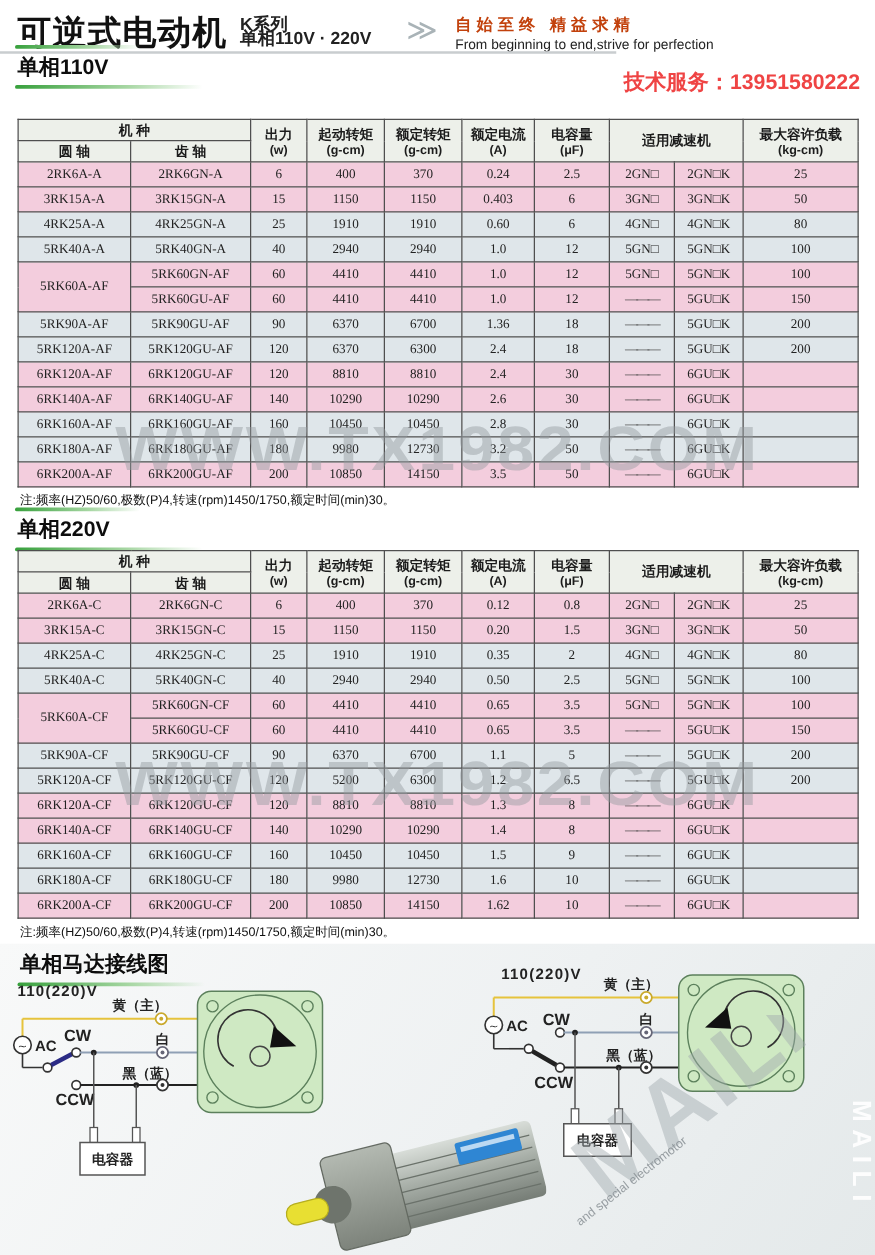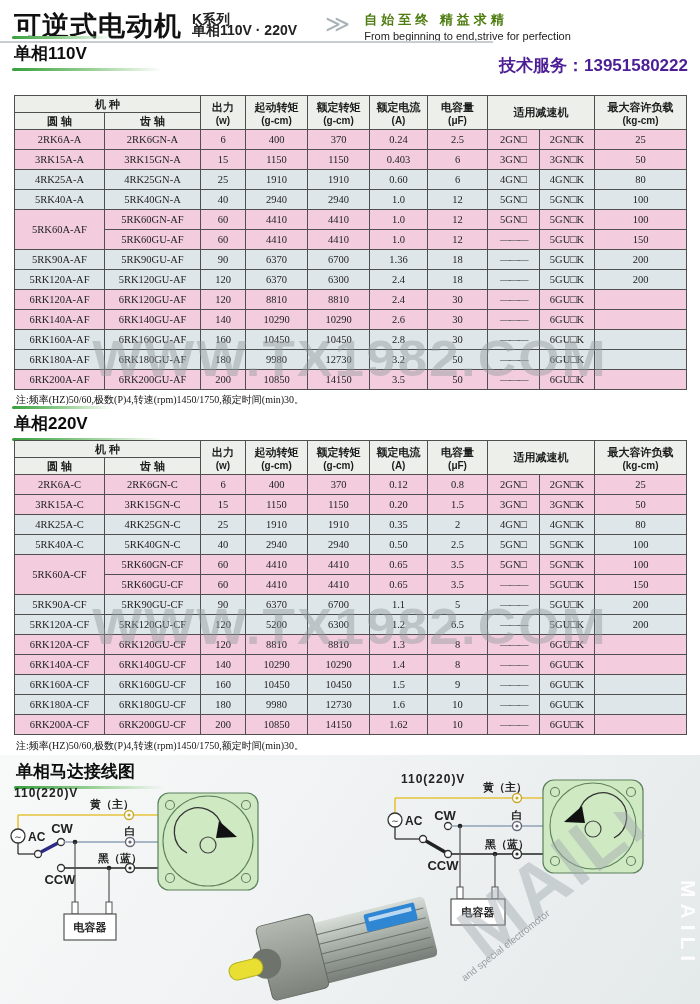--- a/index.html
+++ b/index.html
@@ -4,41 +4,41 @@
 <style>
   html,body{margin:0;padding:0;background:#fff;}
   .page{position:relative;width:700px;height:1004px;background:#fff;overflow:hidden;
         font-family:"Liberation Sans","DejaVu Sans",sans-serif;color:#1a1a1a;}
   
   .hdr{position:absolute;top:8px;left:14px;display:flex;align-items:flex-start;gap:10px;}
   .hdr-title{font-size:27px;font-weight:bold;letter-spacing:1px;color:#111;}
   .hdr-sub{font-size:14px;font-weight:bold;line-height:11px;padding-top:6px;color:#222;}
   .hdr-chevron{font-size:24px;color:#a9b3b7;padding:2px 4px 0 18px;}
   .hdr-slogan{padding-top:3px;}
-  .hdr-slogan .cn{font-size:13px;font-weight:bold;letter-spacing:4px;color:#4d7c0f;}
+  .hdr-slogan .cn{font-size:13px;font-weight:bold;letter-spacing:4px;color:#c2410c;}
   .hdr-slogan .en{font-size:11px;font-family:Liberation Sans, sans-serif;color:#222;margin-top:1px;}
   .hdr-rule{position:absolute;top:41px;left:0;width:493px;height:2px;background:#c9cdcf;}
-  .svc{position:absolute;top:54px;right:12px;font-size:17px;font-weight:bold;color:#4c1d95;}
+  .svc{position:absolute;top:54px;right:12px;font-size:17px;font-weight:bold;color:#ef4444;}
   
   .sec{position:absolute;left:12px;}
   .sec .bar{height:3px;background:linear-gradient(to right,#37a03c,#a8d7a4 60%,rgba(255,255,255,0));border-radius:2px;}
   .sec .bar.top{width:100px;margin-bottom:3px;}
   .sec .bar.bot{width:150px;margin-top:3px;}
   .sec .txt{font-size:17px;font-weight:bold;color:#0d0d0d;padding-left:2px;}
   
   table.spec{position:absolute;left:14px;width:672px;border-collapse:collapse;table-layout:fixed;padding-left:32px;}
   table.spec th,table.spec td{border:1px solid #4f4f4f;text-align:center;vertical-align:middle;padding:0;}
   table.spec th{background:#edf0ea;font-size:11px;font-weight:bold;height:16px;color:#1c1c1c;}
   table.spec th .unit{font-weight:bold;font-size:10px;}
   table.spec td{height:19px;font-size:10.5px;font-family:"Liberation Serif","DejaVu Serif",serif;color:#222;}
   table.spec td.model{font-size:10.5px;}
   table.spec td.dash{letter-spacing:-1.5px;color:#444;}
   tr.tone-pink td{background:#f3cddd;}
   tr.tone-blue td{background:#dfe6ea;}
-  .note{position:absolute;left:16px;font-size:10px;color:#111;font-family:Liberation Serif, serif;}
+  .note{position:absolute;left:16px;font-size:10px;color:#111;}
   
   .wm{position:absolute;left:0;width:700px;text-align:center;font-size:50px;font-weight:bold;
       color:rgba(148,155,160,0.45);letter-spacing:2px;transform:scaleX(1.06);pointer-events:none;z-index:5;}
   
   .wiring-bg{position:absolute;left:0;top:755px;width:700px;height:249px;
              background:linear-gradient(125deg,#f8f9f9 0%,#eef1f2 55%,#e4e9ea 100%);}
   .wiring-title{position:absolute;left:14px;top:760px;}
   .diag{position:absolute;}
   .maili-logo{position:absolute;right:18px;top:812px;width:230px;height:190px;overflow:hidden;pointer-events:none;}
   .maili-logo .big{position:absolute;left:-10px;top:96px;font-size:74px;font-weight:bold;color:rgba(160,168,172,0.45);

